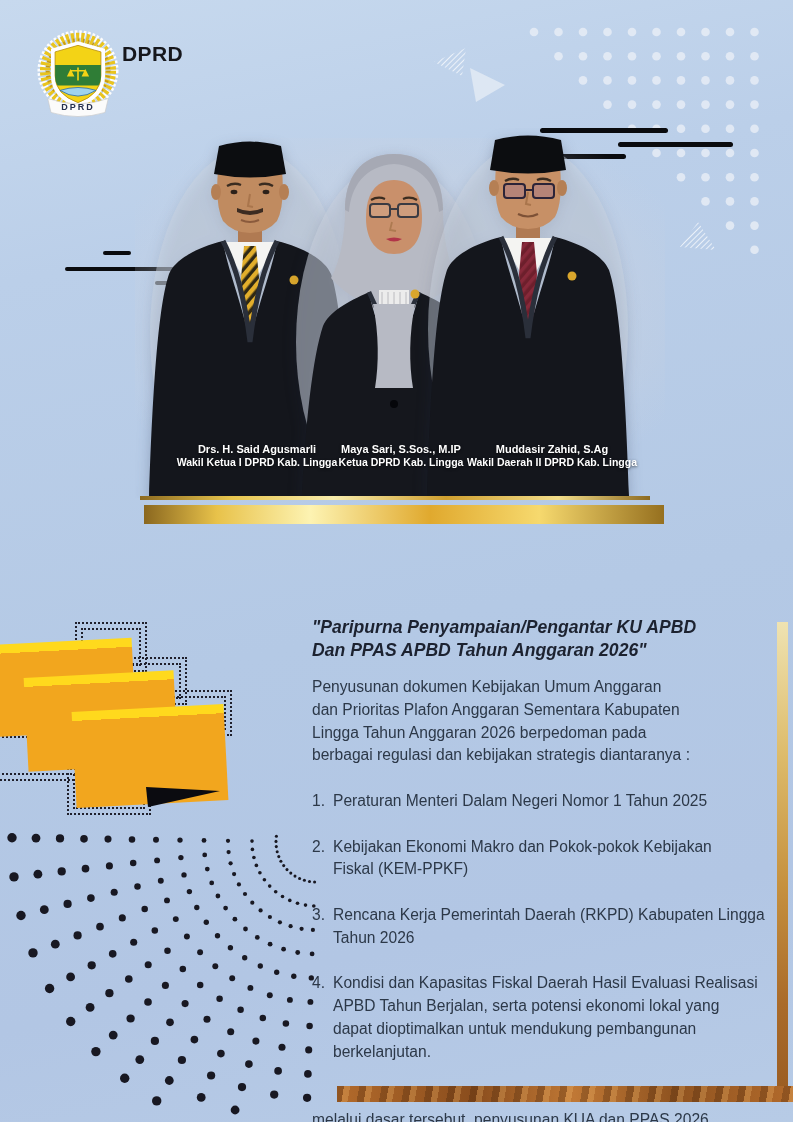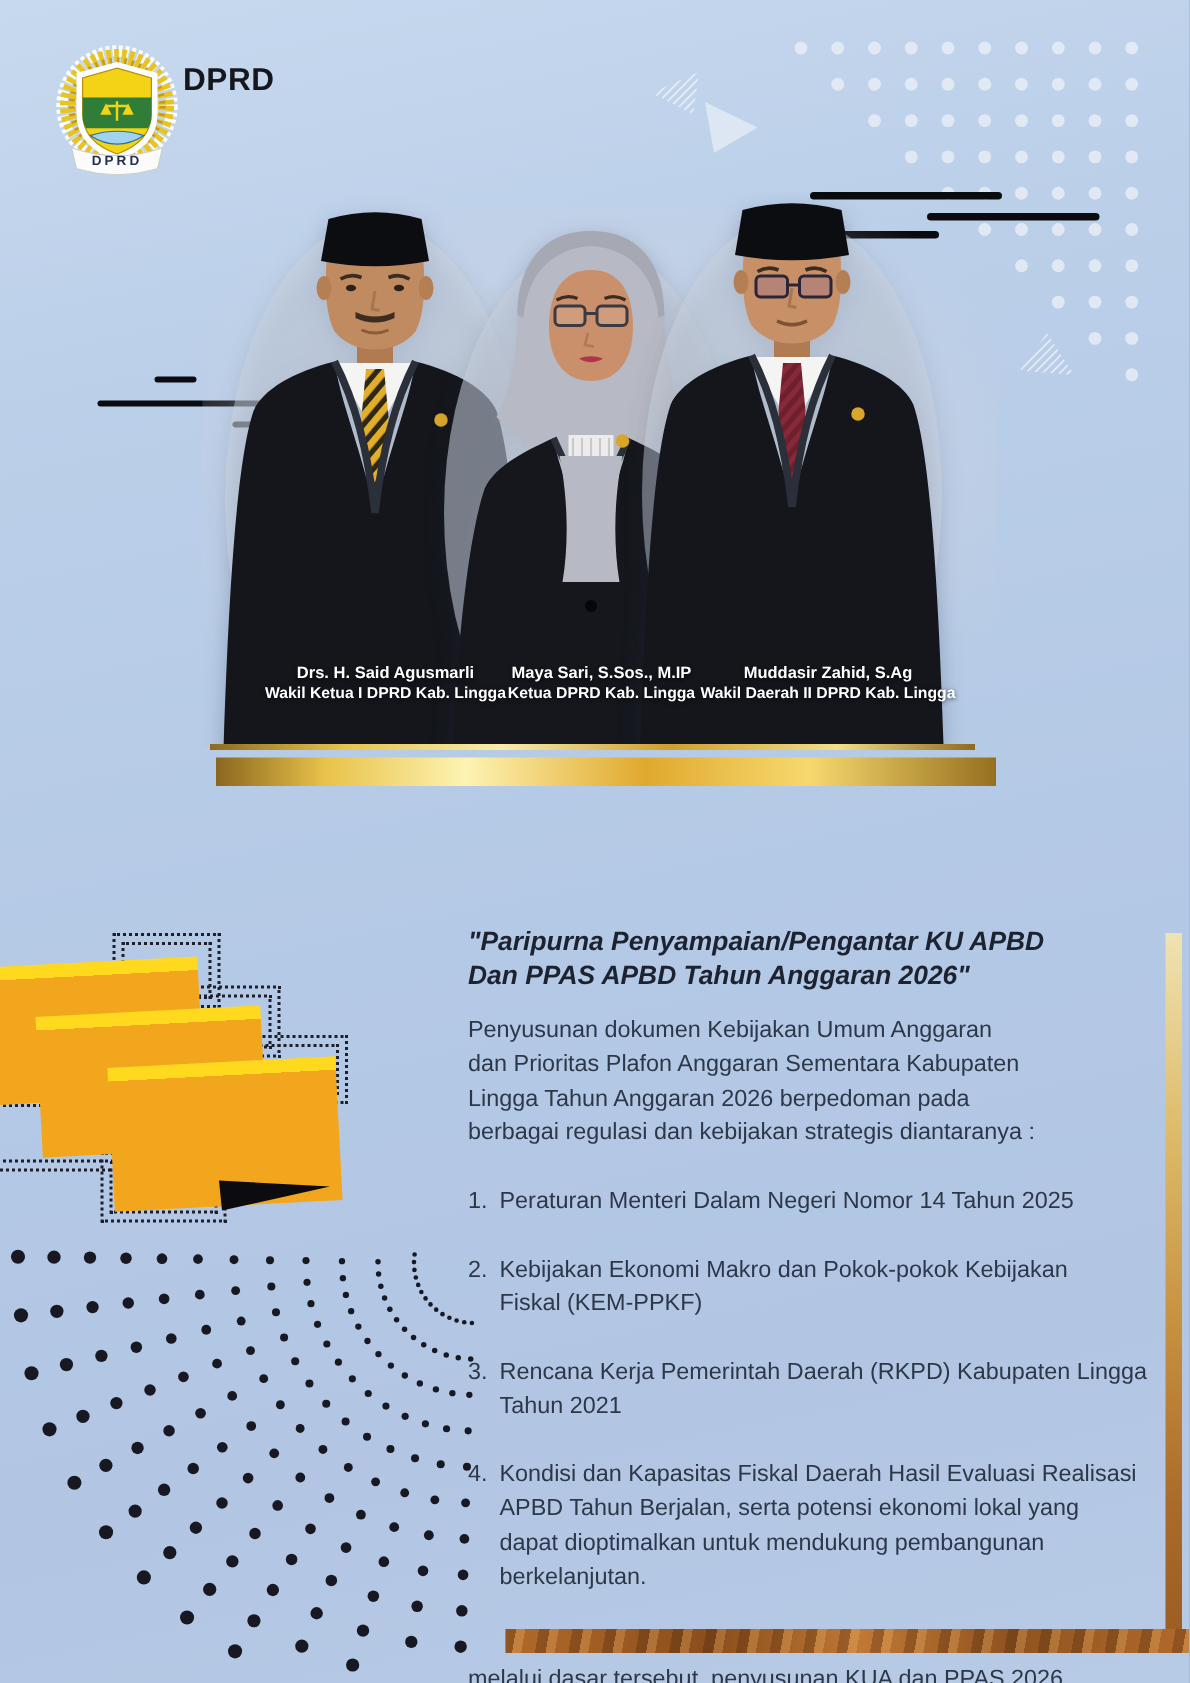--- a/index.html
+++ b/index.html
@@ -406,25 +406,25 @@
     </svg>
 
   <div class="article">
     <h2>"Paripurna Penyampaian/Pengantar KU APBD
 Dan PPAS APBD Tahun Anggaran 2026"</h2>
     <p class="btxt intro">Penyusunan dokumen Kebijakan Umum Anggaran
 dan Prioritas Plafon Anggaran Sementara Kabupaten
 Lingga Tahun Anggaran 2026 berpedoman pada
 berbagai regulasi dan kebijakan strategis diantaranya :</p>
     <ol class="items btxt">
-      <li>Peraturan Menteri Dalam Negeri Nomor 14 Tahun 2025</li>
+      <li>Peraturan Menteri Dalam Negeri Nomor 1 Tahun 2025</li>
       <li>Kebijakan Ekonomi Makro dan Pokok-pokok Kebijakan
 Fiskal (KEM-PPKF)</li>
       <li>Rencana Kerja Pemerintah Daerah (RKPD) Kabupaten Lingga
-Tahun 2021</li>
+Tahun 2026</li>
       <li>Kondisi dan Kapasitas Fiskal Daerah Hasil Evaluasi Realisasi
 APBD Tahun Berjalan, serta potensi ekonomi lokal yang
 dapat dioptimalkan untuk mendukung pembangunan
 berkelanjutan.</li>
     </ol>
     <p class="btxt closing">melalui dasar tersebut, penyusunan KUA dan PPAS 2026
 diarahkan agar terjadi sinkronisasi antara kebijakan pusat
 dan daerah serta untuk memastikan bahwa pembangunan
 daerah berjalan terarah, efisien dan berkeadilan.</p>
   </div>

